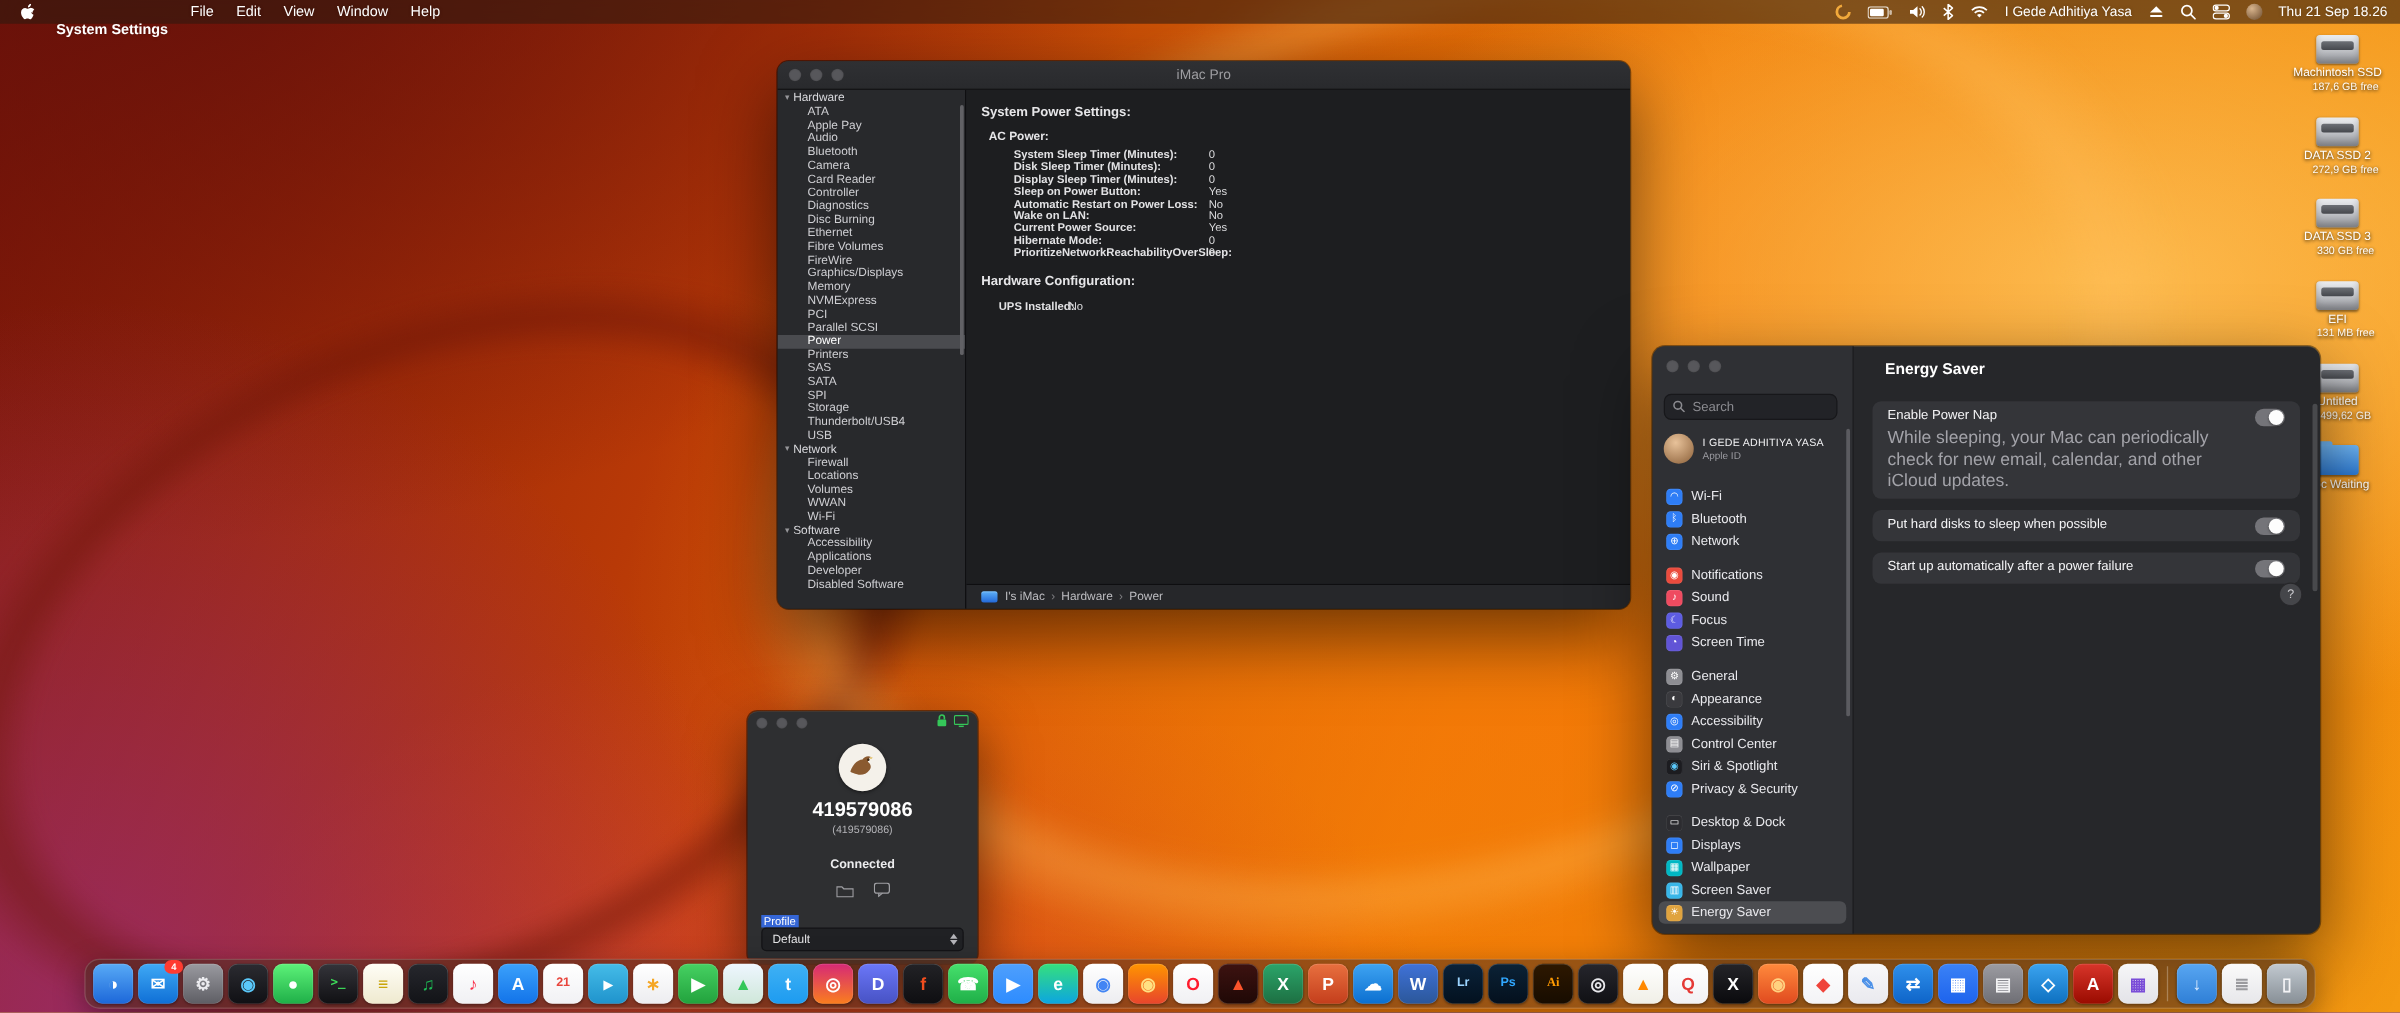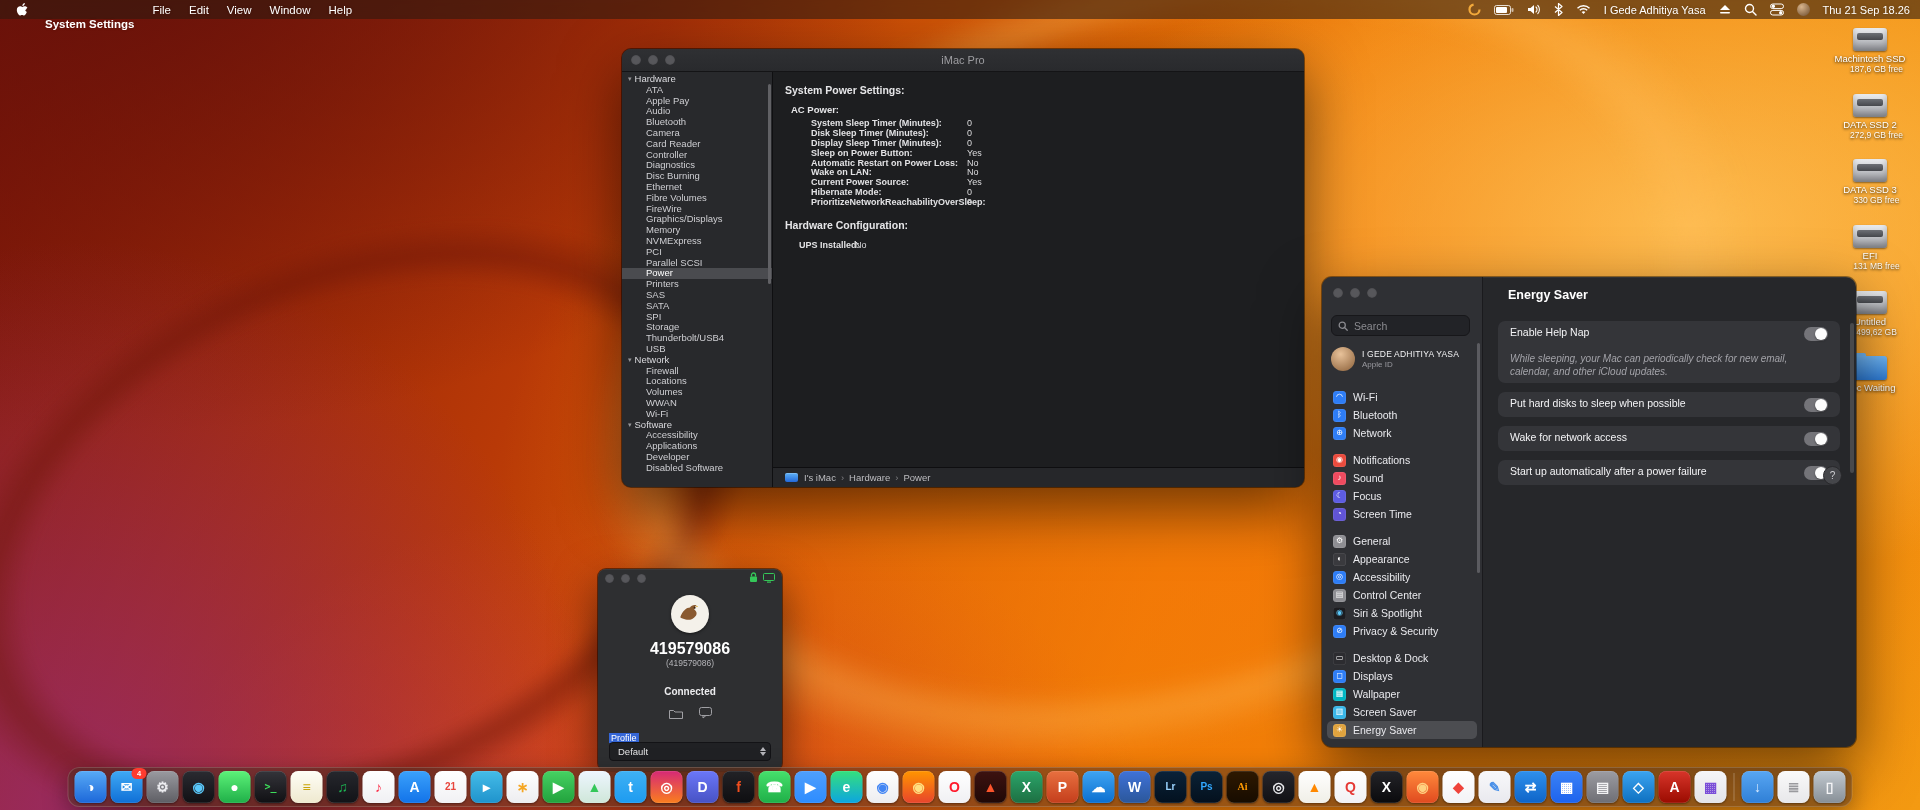--- a/index.html
+++ b/index.html
@@ -98,21 +98,21 @@
   .st-row.selected{background:#4c4d51;}
   .st-icon{width:13px;height:13px;border-radius:3.5px;display:flex;align-items:center;justify-content:center;
     font-size:8px;line-height:1;color:#fff;flex:none;box-shadow:inset 0 0 0 .5px rgba(255,255,255,.14);}
   .se-scroll{position:absolute;right:2px;top:66px;width:3px;height:230px;background:#5b5b60;border-radius:2px;}
   .se-content{position:absolute;left:160px;right:0;top:0;bottom:0;}
   .se-header{height:36px;display:flex;align-items:center;padding-left:26px;font-size:12.5px;font-weight:bold;color:#fff;}
   .se-cards{padding:8px 16px 0;}
   .card{display:flex;justify-content:space-between;align-items:flex-start;background:#343539;border-radius:7px;
     padding:5px 12px;margin-bottom:9px;}
   .card-label{font-size:10.5px;color:#f4f4f6;line-height:1.25;}
-  .card-desc{font-size:10px;color:#a3a3a9;line-height:1.25;margin-top:14px;max-width:290px;font-style:italic;}
+  .card-desc{font-size:14px;color:#a3a3a9;line-height:1.25;margin-top:2px;max-width:290px;}
   .toggle{position:relative;width:24px;height:14px;border-radius:7px;background:#3a3a3f;flex:none;margin-top:1px;}
   .toggle.on{background:#747479;}
   .toggle .knob{position:absolute;top:1px;left:1px;width:12px;height:12px;border-radius:50%;background:#fdfdfd;
     box-shadow:0 1px 2px rgba(0,0,0,.4);}
   .toggle.on .knob{left:auto;right:1px;}
   .se-help{position:absolute;top:189px;right:14px;width:17px;height:17px;border-radius:50%;background:#45464a;
     border:1px solid #28282b;color:#cfcfd3;font-size:10px;display:flex;align-items:center;justify-content:center;}
   .se-cscroll{position:absolute;right:2px;top:46px;width:4px;height:150px;background:rgba(255,255,255,.16);border-radius:2px;}
   
   #win-anydesk{left:598px;top:569px;width:184px;height:202px;background:#2e2f31;border-radius:8px;
@@ -448,38 +448,30 @@
         </div>
       <i class="se-scroll"></i>
     </aside>
     <main class="se-content">
       <div class="se-header">
         <span>Energy Saver</span>
       </div>
       <div class="se-cards">
           <div class="card">
             <div class="card-tx">
-              <div class="card-label">Enable Help Nap</div>
+              <div class="card-label">Enable Power Nap</div>
               <div class="card-desc">While sleeping, your Mac can periodically check for new email, calendar, and other iCloud updates.</div>
             </div>
             <span class="toggle on">
               <i class="knob"></i>
             </span>
           </div>
           <div class="card">
             <div class="card-tx">
               <div class="card-label">Put hard disks to sleep when possible</div>
-            </div>
-            <span class="toggle on">
-              <i class="knob"></i>
-            </span>
-          </div>
-          <div class="card">
-            <div class="card-tx">
-              <div class="card-label">Wake for network access</div>
             </div>
             <span class="toggle on">
               <i class="knob"></i>
             </span>
           </div>
           <div class="card">
             <div class="card-tx">
               <div class="card-label">Start up automatically after a power failure</div>
             </div>
             <span class="toggle on">

